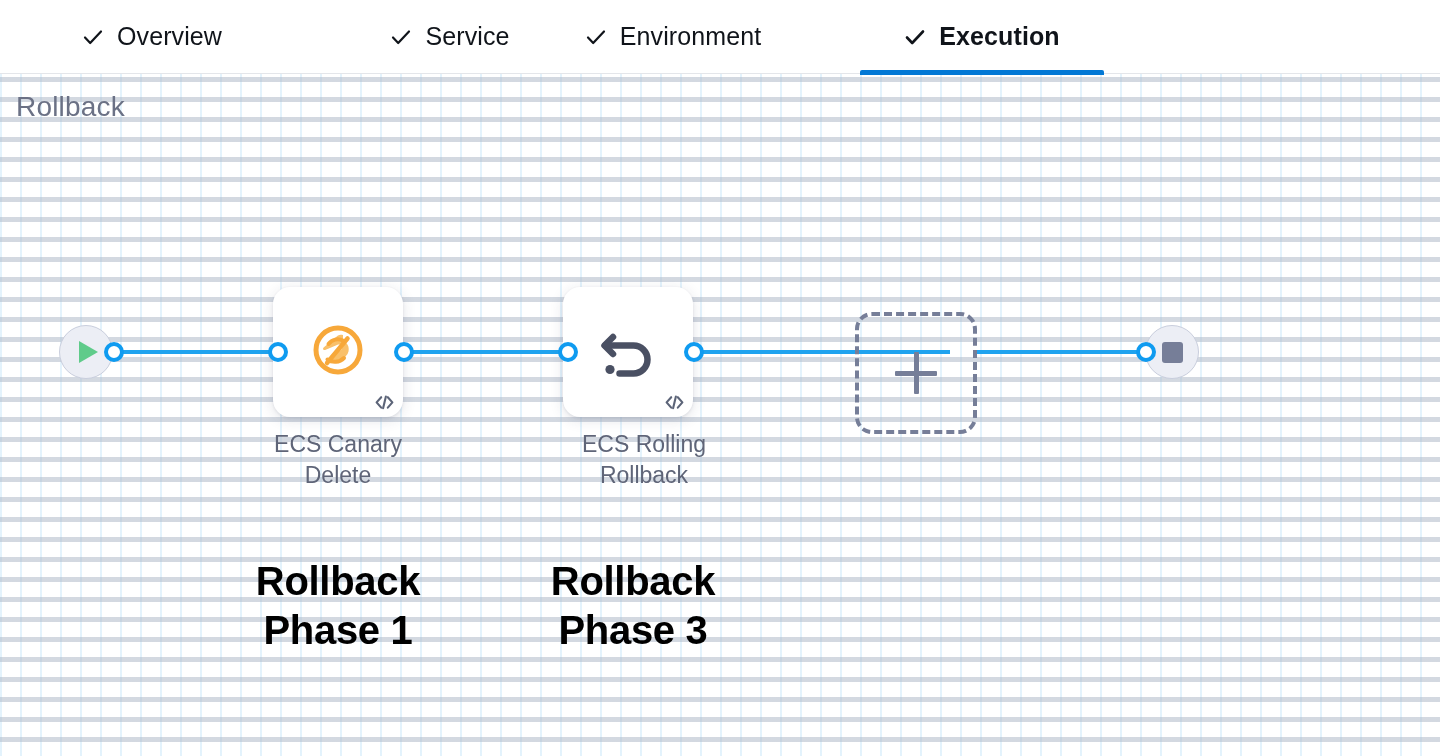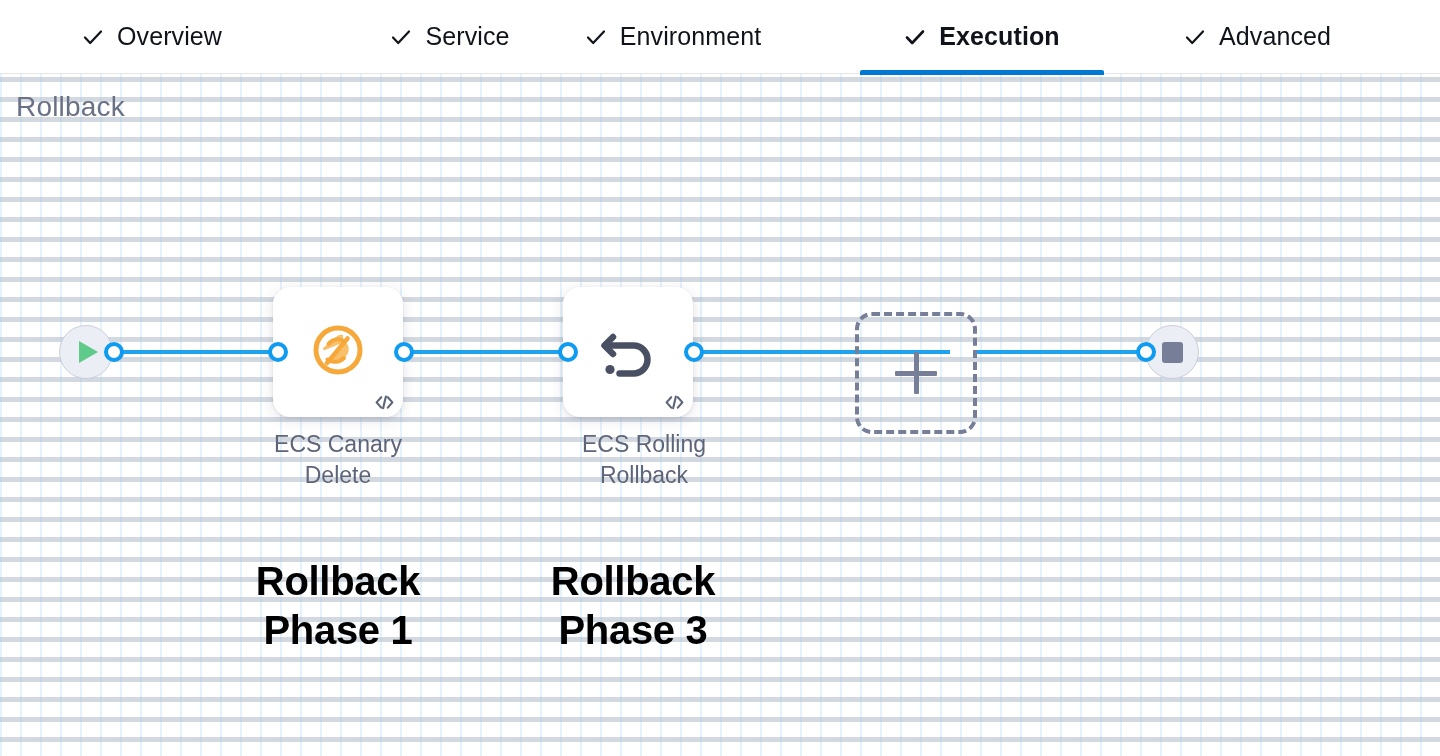--- a/index.html
+++ b/index.html
@@ -282,28 +282,20 @@
 
     <div class="tab active" style="position:absolute; left:860px; width:244px;">
       <span class="tab-check">
         <svg width="22" height="22" viewBox="0 0 22 22" fill="none">
           <path d="M3 11.5 L8.2 17 L19 5.5" stroke="#10141a" stroke-width="2.6" stroke-linecap="round" stroke-linejoin="round"></path>
         </svg>
       </span>
       <span class="tab-label">Execution</span>
     </div>
 
-    <div class="tab" style="position:absolute; left:1155px; width:205px;">
-      <span class="tab-check">
-        <svg width="22" height="22" viewBox="0 0 22 22" fill="none">
-          <path d="M3 11.5 L8.2 17 L19 5.5" stroke="#10141a" stroke-width="2.2" stroke-linecap="round" stroke-linejoin="round"></path>
-        </svg>
-      </span>
-      <span class="tab-label">Advanced</span>
-    </div>
 
   </div>
 
   <div class="canvas">
 
     <div class="canvas-title">Rollback</div>
 
     <div class="flow">
 
       <div class="edge" style="left:110px; width:172px;"></div>

